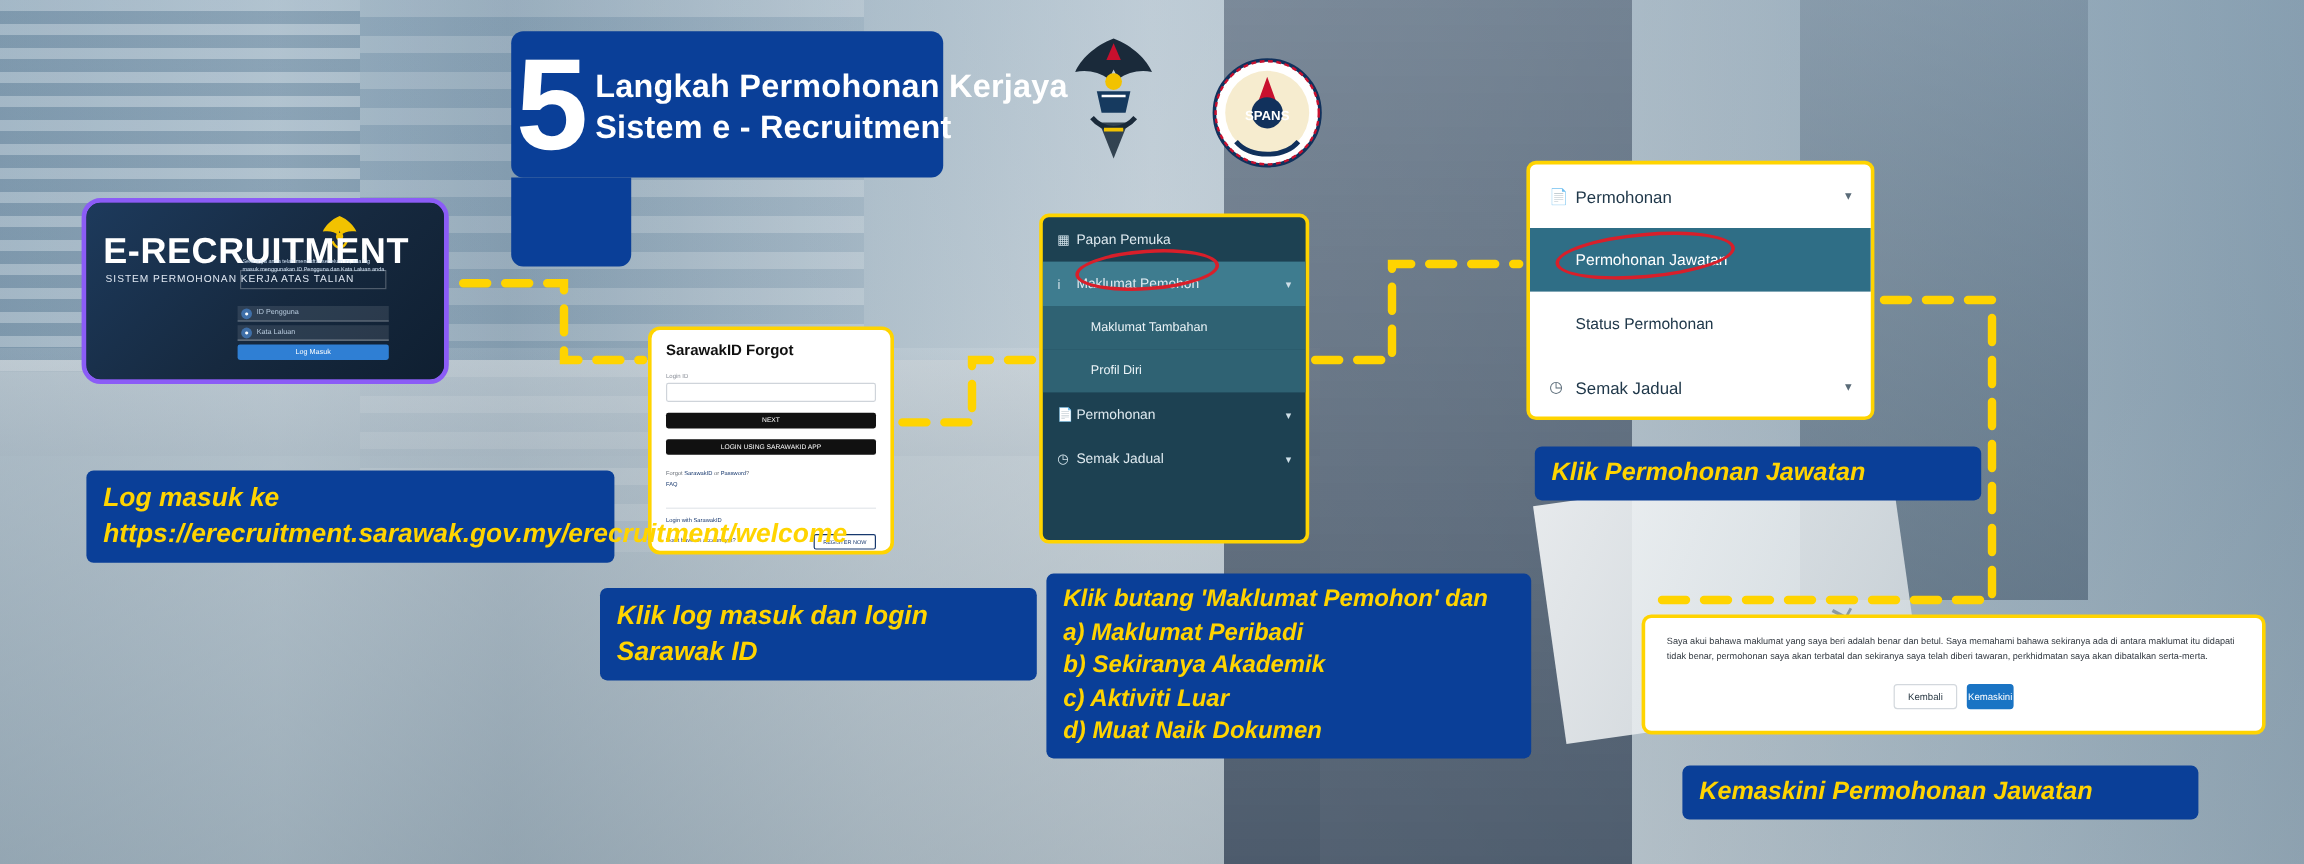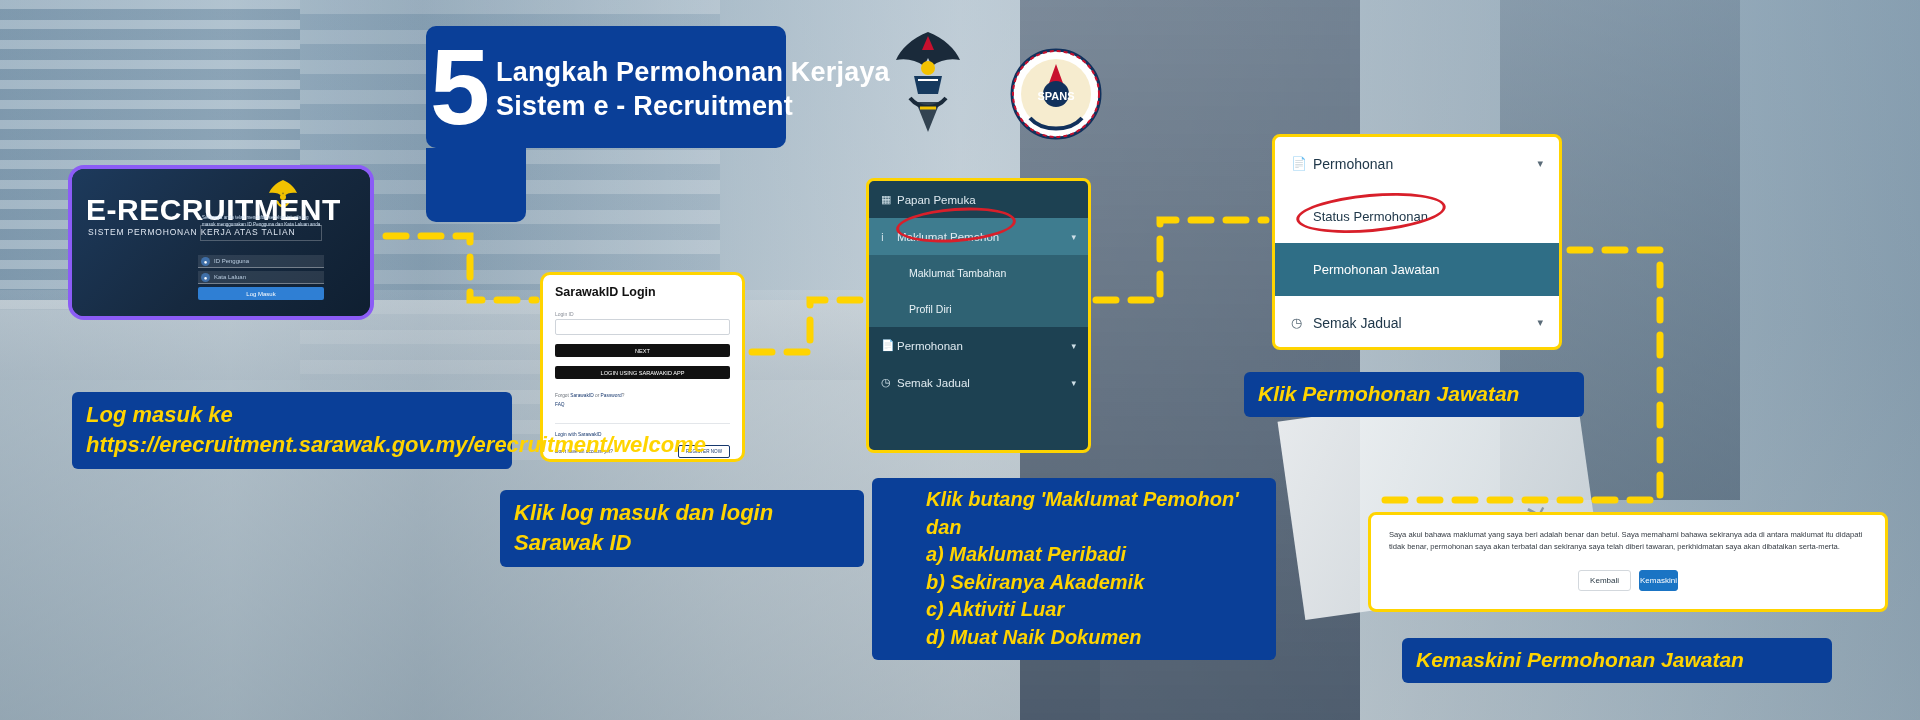--- a/index.html
+++ b/index.html
@@ -175,24 +175,24 @@
 
   
   .cap {
     position: absolute; background: #0a3f98; color: #ffd400;
     font-style: italic; font-weight: 700; border-radius: 6px;
     padding: 8px 14px; line-height: 1.38;
   }
   #cap1 { left: 72px; top: 352px; width: 440px; font-size: 22px; margin-top: 40px; }
   #cap2 { left: 500px; top: 490px; width: 364px; font-size: 22px; }
   #cap3 { left: 872px; top: 478px; width: 404px; font-size: 20px; }
-  #cap4 { left: 1244px; top: 372px; width: 340px; font-size: 21px; }
+  #cap4 { left: 1279px; top: 372px; width: 372px; font-size: 21px; }
   #cap5 { left: 1402px; top: 638px; width: 430px; font-size: 21px; }
 
-  .cap span { display: block; margin-left: 40px; }
+  .cap span { display: block; }
 </style>
 </head>
 <body>
 
 <div id="bg">
   <div class="blindL"></div>
   <div class="window"></div>
   <div class="hblur"></div>
   <div class="deskband"></div>
   <div class="person"></div>
@@ -253,21 +253,21 @@
     <span>ID Pengguna</span>
   </div>
   <div class="s1field" style="top:102px">
     <div class="s1ficon">●</div>
     <span>Kata Laluan</span>
   </div>
   <div class="s1btn">Log Masuk</div>
 </div>
 
 <div id="shot2">
-  <div class="title">SarawakID Login</div>
+  <div class="title">SarawakID Forgot</div>
   <div class="lbl">Login ID</div>
   <div class="inp"></div>
   <div class="btn-dark">NEXT</div>
   <div class="btn-dark">LOGIN USING SARAWAKID APP</div>
   <div class="links">
     <div>
       <span class="muted">Forgot </span><span>SarawakID</span><span class="muted"> or </span><span>Password</span><span class="muted">?</span>
     </div>
     <div>FAQ</div>
   </div>
@@ -307,25 +307,25 @@
   </div>
 </div>
 <div id="ellipse3"></div>
 
 <div id="shot4">
   <div class="row">
     <div class="ic">📄</div>
     <div>Permohonan</div>
     <div class="cv">▾</div>
   </div>
+  <div class="row sel">
+    <div>Permohonan Jawatan</div>
+  </div>
   <div class="row plain">
     <div>Status Permohonan</div>
-  </div>
-  <div class="row sel">
-    <div>Permohonan Jawatan</div>
   </div>
   <div class="row">
     <div class="ic">◷</div>
     <div>Semak Jadual</div>
     <div class="cv">▾</div>
   </div>
 </div>
 <div id="ellipse4"></div>
 
 <div id="shot5">

